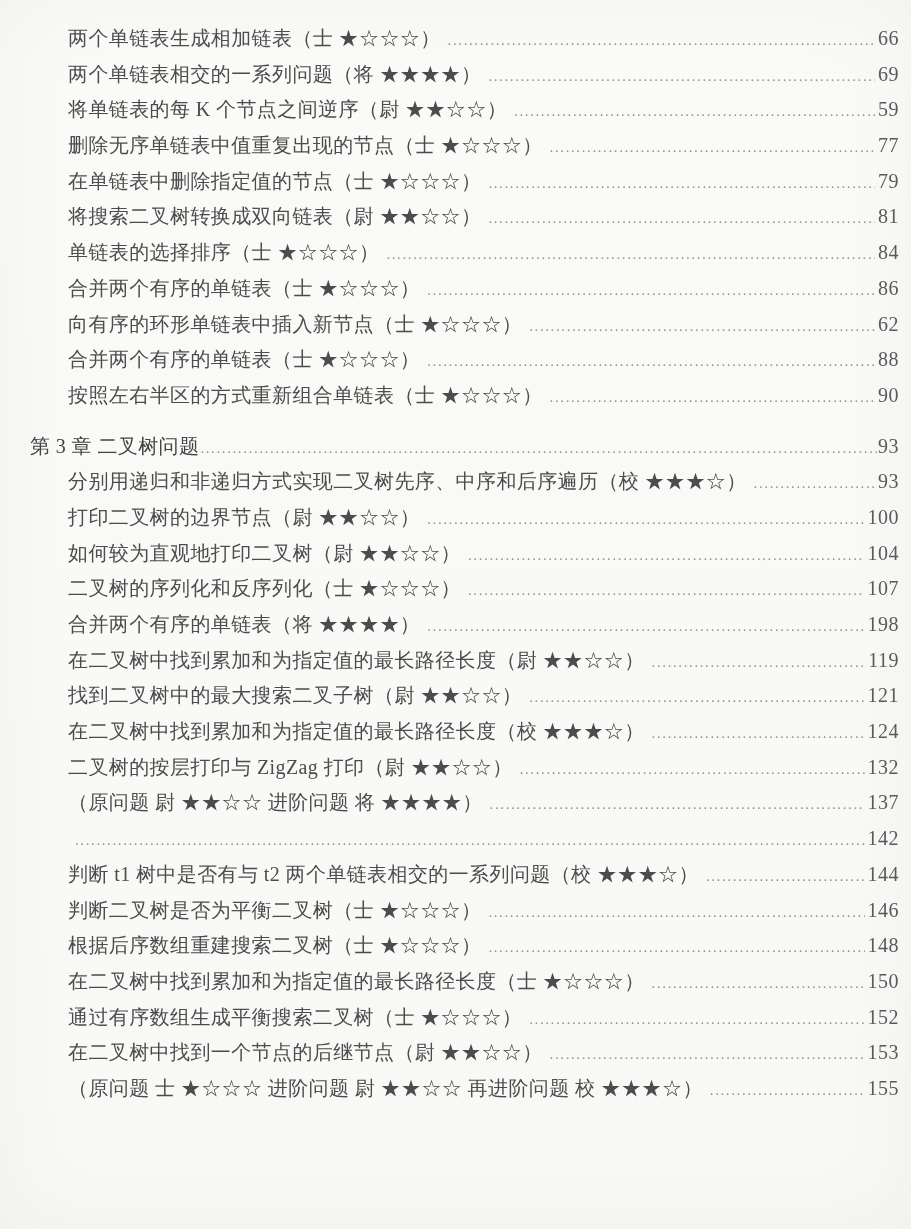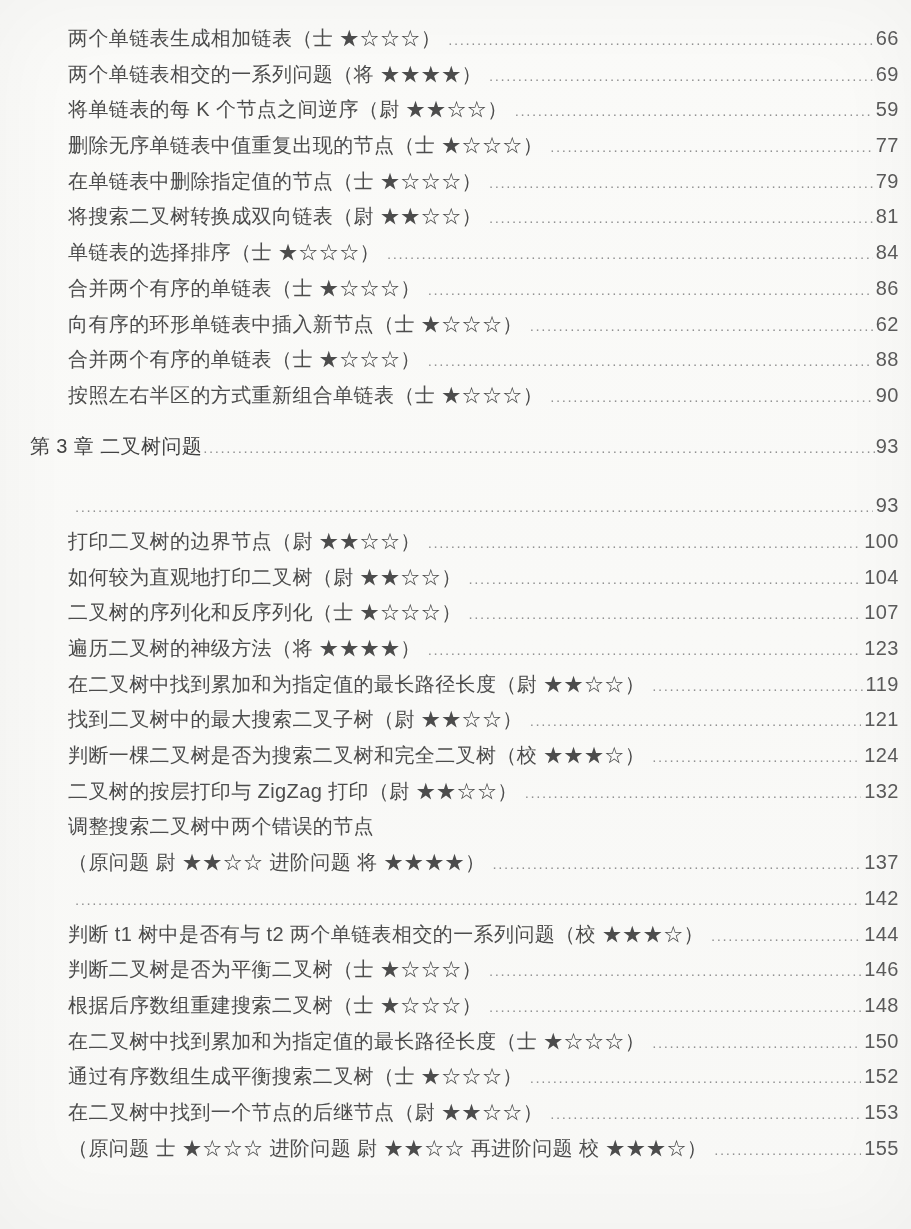--- a/index.html
+++ b/index.html
@@ -7,21 +7,21 @@
     padding: 0;
     background: #efefed;
   }
   .page {
     position: relative;
     width: 911px;
     height: 1229px;
     margin: 0 auto;
     background: linear-gradient(180deg, var(--page-background, #fafaf8) 0%, #f8f8f6 100%);
     box-shadow: inset 0 0 90px rgba(0,0,0,0.035);
-    font-family: Liberation Sans, sans-serif;
+    font-family: Liberation Serif, serif;
     color: var(--text-color, #4c4c4c);
     overflow: hidden;
   }
   .toc {
     position: absolute;
     left: 68px;
     right: 12px;
     top: 21px;
   }
   .row {
@@ -48,21 +48,21 @@
     margin: 0 3px 0 7px;
   }
   .row .pagenum {
     flex: 0 0 auto;
     color: var(--page-number-color, #5a5a5a);
     letter-spacing: 0.5px;
   }
   .row.chapter {
     margin-left: -38px;
     margin-top: 15px;
-    margin-bottom: 24px;
+    margin-bottom: 0;
     color: var(--chapter-color, #424242);
     text-align: center;
   }
   .row.chapter .leader {
     margin-left: 1px;
     margin-right: 0;
   }
 </style>
 </head>
 <body>
@@ -123,65 +123,63 @@
         <span class="title">按照左右半区的方式重新组合单链表（士 ★☆☆☆）</span>
         <span class="leader">..........................................................................................................................................................................................................</span>
         <span class="pagenum">90</span>
       </div>
       <div class="row chapter">
         <span class="title">第 3 章  二叉树问题</span>
         <span class="leader">..........................................................................................................................................................................................................</span>
         <span class="pagenum">93</span>
       </div>
       <div class="row entry">
+        <span class="title">分别用递归和非递归方式实现二叉树先序、中序和后序遍历（校 ★★★☆）</span>
         <span class="leader">..........................................................................................................................................................................................................</span>
         <span class="pagenum">93</span>
       </div>
       <div class="row entry">
         <span class="title">打印二叉树的边界节点（尉 ★★☆☆）</span>
         <span class="leader">..........................................................................................................................................................................................................</span>
         <span class="pagenum">100</span>
       </div>
       <div class="row entry">
         <span class="title">如何较为直观地打印二叉树（尉 ★★☆☆）</span>
         <span class="leader">..........................................................................................................................................................................................................</span>
         <span class="pagenum">104</span>
       </div>
       <div class="row entry">
         <span class="title">二叉树的序列化和反序列化（士 ★☆☆☆）</span>
         <span class="leader">..........................................................................................................................................................................................................</span>
         <span class="pagenum">107</span>
       </div>
       <div class="row entry">
-        <span class="title">遍历二叉树的神级方法（将 ★★★★）</span>
-        <span class="leader">..........................................................................................................................................................................................................</span>
-        <span class="pagenum">123</span>
+        <span class="title">合并两个有序的单链表（将 ★★★★）</span>
+        <span class="leader">..........................................................................................................................................................................................................</span>
+        <span class="pagenum">198</span>
       </div>
       <div class="row entry">
         <span class="title">在二叉树中找到累加和为指定值的最长路径长度（尉 ★★☆☆）</span>
         <span class="leader">..........................................................................................................................................................................................................</span>
         <span class="pagenum">119</span>
       </div>
       <div class="row entry">
         <span class="title">找到二叉树中的最大搜索二叉子树（尉 ★★☆☆）</span>
         <span class="leader">..........................................................................................................................................................................................................</span>
         <span class="pagenum">121</span>
       </div>
       <div class="row entry">
-        <span class="title">判断一棵二叉树是否为搜索二叉树和完全二叉树（校 ★★★☆）</span>
+        <span class="title">在二叉树中找到累加和为指定值的最长路径长度（校 ★★★☆）</span>
         <span class="leader">..........................................................................................................................................................................................................</span>
         <span class="pagenum">124</span>
       </div>
       <div class="row entry">
         <span class="title">二叉树的按层打印与 ZigZag 打印（尉 ★★☆☆）</span>
         <span class="leader">..........................................................................................................................................................................................................</span>
         <span class="pagenum">132</span>
-      </div>
-      <div class="row entry">
-        <span class="title">调整搜索二叉树中两个错误的节点</span>
       </div>
       <div class="row entry">
         <span class="title">（原问题 尉 ★★☆☆ 进阶问题 将 ★★★★）</span>
         <span class="leader">..........................................................................................................................................................................................................</span>
         <span class="pagenum">137</span>
       </div>
       <div class="row entry">
         <span class="leader">..........................................................................................................................................................................................................</span>
         <span class="pagenum">142</span>
       </div>

